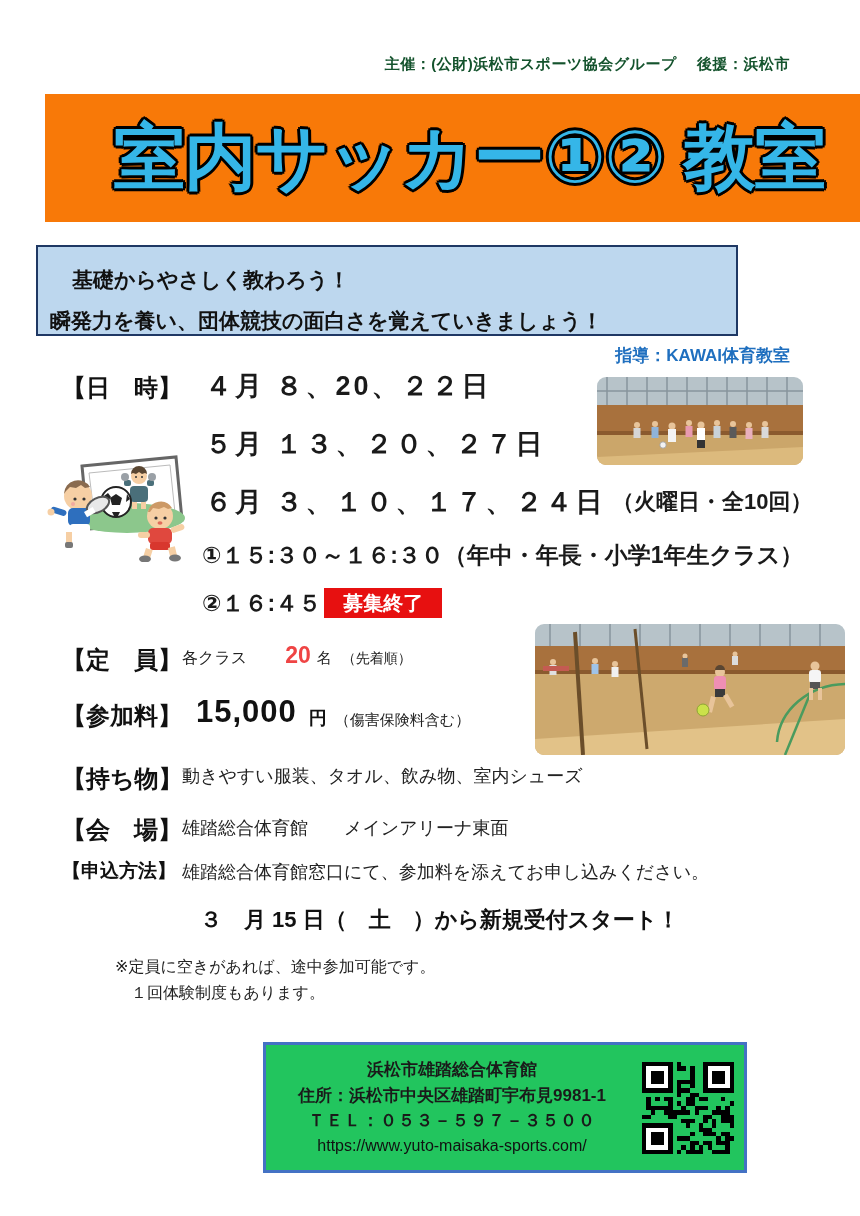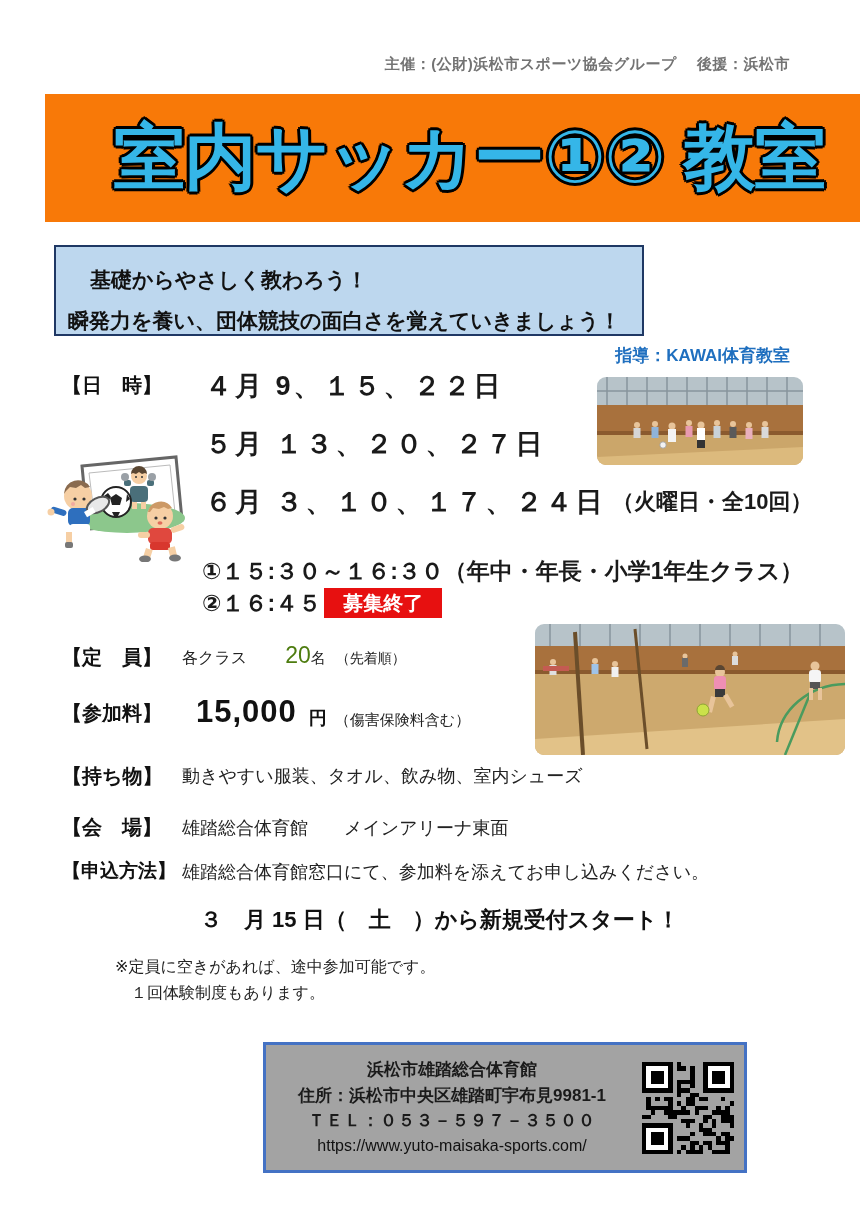--- a/index.html
+++ b/index.html
@@ -4,62 +4,62 @@
 <style>
   html,body{margin:0;padding:0;}
   body{
     width:860px;height:1216px;position:relative;background:#ffffff;
     font-family:"Liberation Sans","DejaVu Sans",sans-serif;color:#1a1a1a;
     overflow:hidden;
   }
   .abs{position:absolute;}
 
   
-  .credit{top:55px;right:70px;font-size:15px;font-weight:bold;color:#737373;letter-spacing:0.5px;}
+  .credit{top:55px;right:70px;font-size:15px;font-weight:bold;color:#14532d;letter-spacing:0.5px;}
 
   
   .banner{left:45px;top:94px;width:849px;height:128px;background:var(--banner-bg,#f87908);
     display:flex;align-items:center;justify-content:center;}
   .banner-title{
     font-size:72px;font-weight:900;color:var(--title-fill,#35b6e8);letter-spacing:-1px;white-space:nowrap;
     text-shadow:3px 0 0 #000,-3px 0 0 #000,0 3px 0 #000,0 -3px 0 #000,
                 2px 2px 0 #000,-2px 2px 0 #000,2px -2px 0 #000,-2px -2px 0 #000;
   }
 
   
-  .intro{left:54px;top:245px;width:590px;height:91px;background:var(--intro-bg,#bdd7ee);
+  .intro{left:36px;top:245px;width:702px;height:91px;background:var(--intro-bg,#bdd7ee);
     border:2px solid var(--intro-border,#1f3864);box-sizing:border-box;padding:13px 12px 0 12px;}
   .intro-line{font-size:21px;font-weight:bold;color:#111;line-height:1.95;}
   .intro-line.l1{padding-left:22px;}
 
   .instructor{top:344px;right:70px;font-size:17px;font-weight:bold;color:var(--instructor-color,#1f6fbf);}
 
   
-  .sec-label{left:62px;font-size:20px;font-weight:bold;color:#111;white-space:nowrap;}
+  .sec-label{left:62px;font-size:24px;font-weight:bold;color:#111;white-space:nowrap;}
   .lbl-datetime{top:372px;}
   .lbl-capacity{top:644px;}
   .lbl-fee{top:700px;}
   .lbl-belongings{top:763px;font-weight:bold;}
   .lbl-venue{top:814px;}
   .lbl-application{top:858px;font-size:19px;}
 
   
   .date-line{left:205px;font-size:27px;font-weight:bold;letter-spacing:3px;white-space:nowrap;}
   .d1{top:368px;}.d2{top:426px;}.d3{top:484px;}
   .frequency{left:612px;top:487px;font-size:22px;font-weight:bold;white-space:nowrap;}
   .class-line{left:202px;font-size:23px;font-weight:bold;white-space:nowrap;}
-  .c1{top:556px;}
+  .c1{top:540px;}
   .c2{top:588px;display:flex;align-items:flex-start;}
   .badge{display:inline-block;background:var(--badge-bg,#e71010);color:#fff;font-size:20px;font-weight:bold;
     padding:4px 19px;margin:0 3px;line-height:1.1;}
 
   
   .capacity-row{left:182px;top:642px;display:flex;align-items:baseline;white-space:nowrap;}
   .cap-prefix{font-size:16px;color:#222;margin-right:38px;}
-  .cap-num{font-size:23px;font-weight:normal;color:#4d7c0f;}
+  .cap-num{font-size:23px;font-weight:bold;color:#ef4444;margin-right:6px;}
   .cap-unit{font-size:15px;color:#222;margin-right:10px;}
   .cap-note{font-size:14px;color:#222;}
 
   
   .fee-row{left:196px;top:694px;display:flex;align-items:flex-end;white-space:nowrap;}
   .fee-amount{font-size:31px;font-weight:bold;color:#111;margin-right:12px;letter-spacing:1px;}
   .fee-unit{font-size:18px;font-weight:bold;color:#111;margin-right:8px;}
   .fee-note{font-size:15px;color:#222;}
 
   .row-text{left:182px;font-size:18px;color:#222;white-space:nowrap;}
@@ -75,21 +75,21 @@
   
   .photo{border-radius:9px;box-shadow:inset 0 0 10px 6px #ffffff;overflow:hidden;}
   .photo1{left:597px;top:377px;width:206px;height:88px;}
   .photo2{left:535px;top:624px;width:310px;height:131px;}
   .photo svg{display:block;}
 
   .cartoon{left:42px;top:444px;width:150px;height:118px;}
 
   
   .contact{left:263px;top:1042px;width:484px;height:131px;border:3px solid var(--contact-border,#4472c4);
-    box-sizing:border-box;display:flex;align-items:center;background:#a3a3a3;}
+    box-sizing:border-box;display:flex;align-items:center;background:#22c55e;}
   .contact-text{width:360px;text-align:center;line-height:1.5;padding-left:6px;}
   .contact-name{font-size:17px;font-weight:bold;}
   .contact-address{font-size:17px;font-weight:bold;}
   .contact-tel{font-size:17px;font-weight:bold;letter-spacing:1px;}
   .contact-url{font-size:16px;color:#111;}
   .qr{width:96px;height:92px;margin-left:8px;}
   .qr svg{width:100%;height:100%;shape-rendering:crispEdges;}
 </style>
 </head>
 <body>
@@ -101,21 +101,21 @@
 </div>
 
 <div class="abs intro">
   <div class="intro-line l1">基礎からやさしく教わろう！</div>
   <div class="intro-line">瞬発力を養い、団体競技の面白さを覚えていきましょう！</div>
 </div>
 
 <div class="abs instructor">指導：KAWAI体育教室</div>
 
 <div class="abs sec-label lbl-datetime">【日　時】</div>
-<div class="abs date-line d1">４月 9、１５、２２日</div>
+<div class="abs date-line d1">４月 ８、20、２２日</div>
 <div class="abs date-line d2">５月 １３、２０、２７日</div>
 <div class="abs date-line d3">６月 ３、１０、１７、２４日</div>
 <div class="abs frequency">（火曜日・全10回）</div>
 <div class="abs class-line c1">①１５:３０～１６:３０（年中・年長・小学1年生クラス）</div>
 <div class="abs class-line c2">
   <span>②１６:４５</span>
   <span class="badge">募集終了</span>
 </div>
 
 <div class="abs cartoon">

